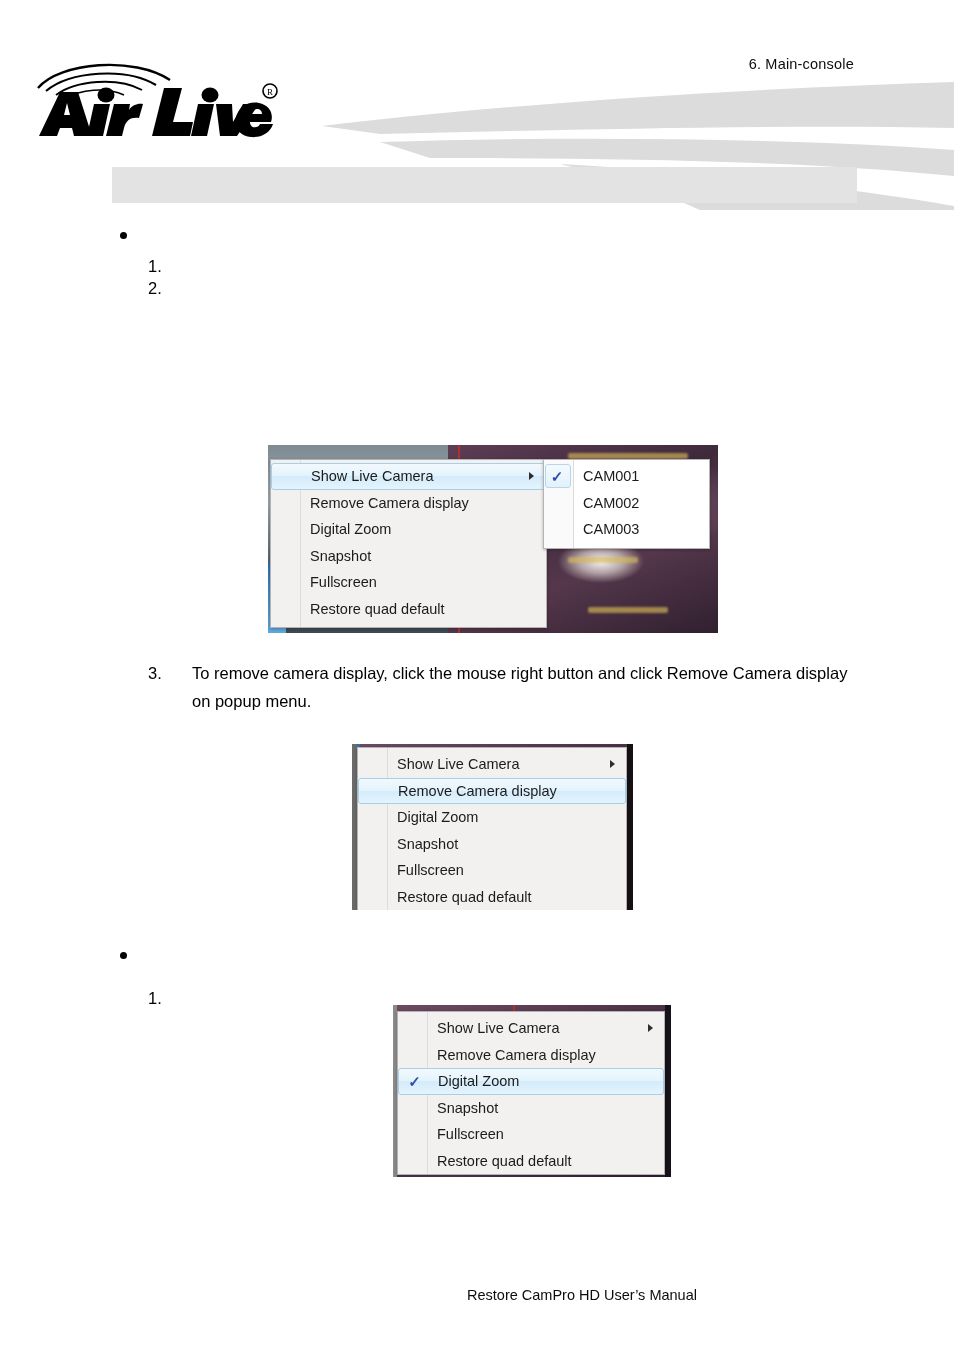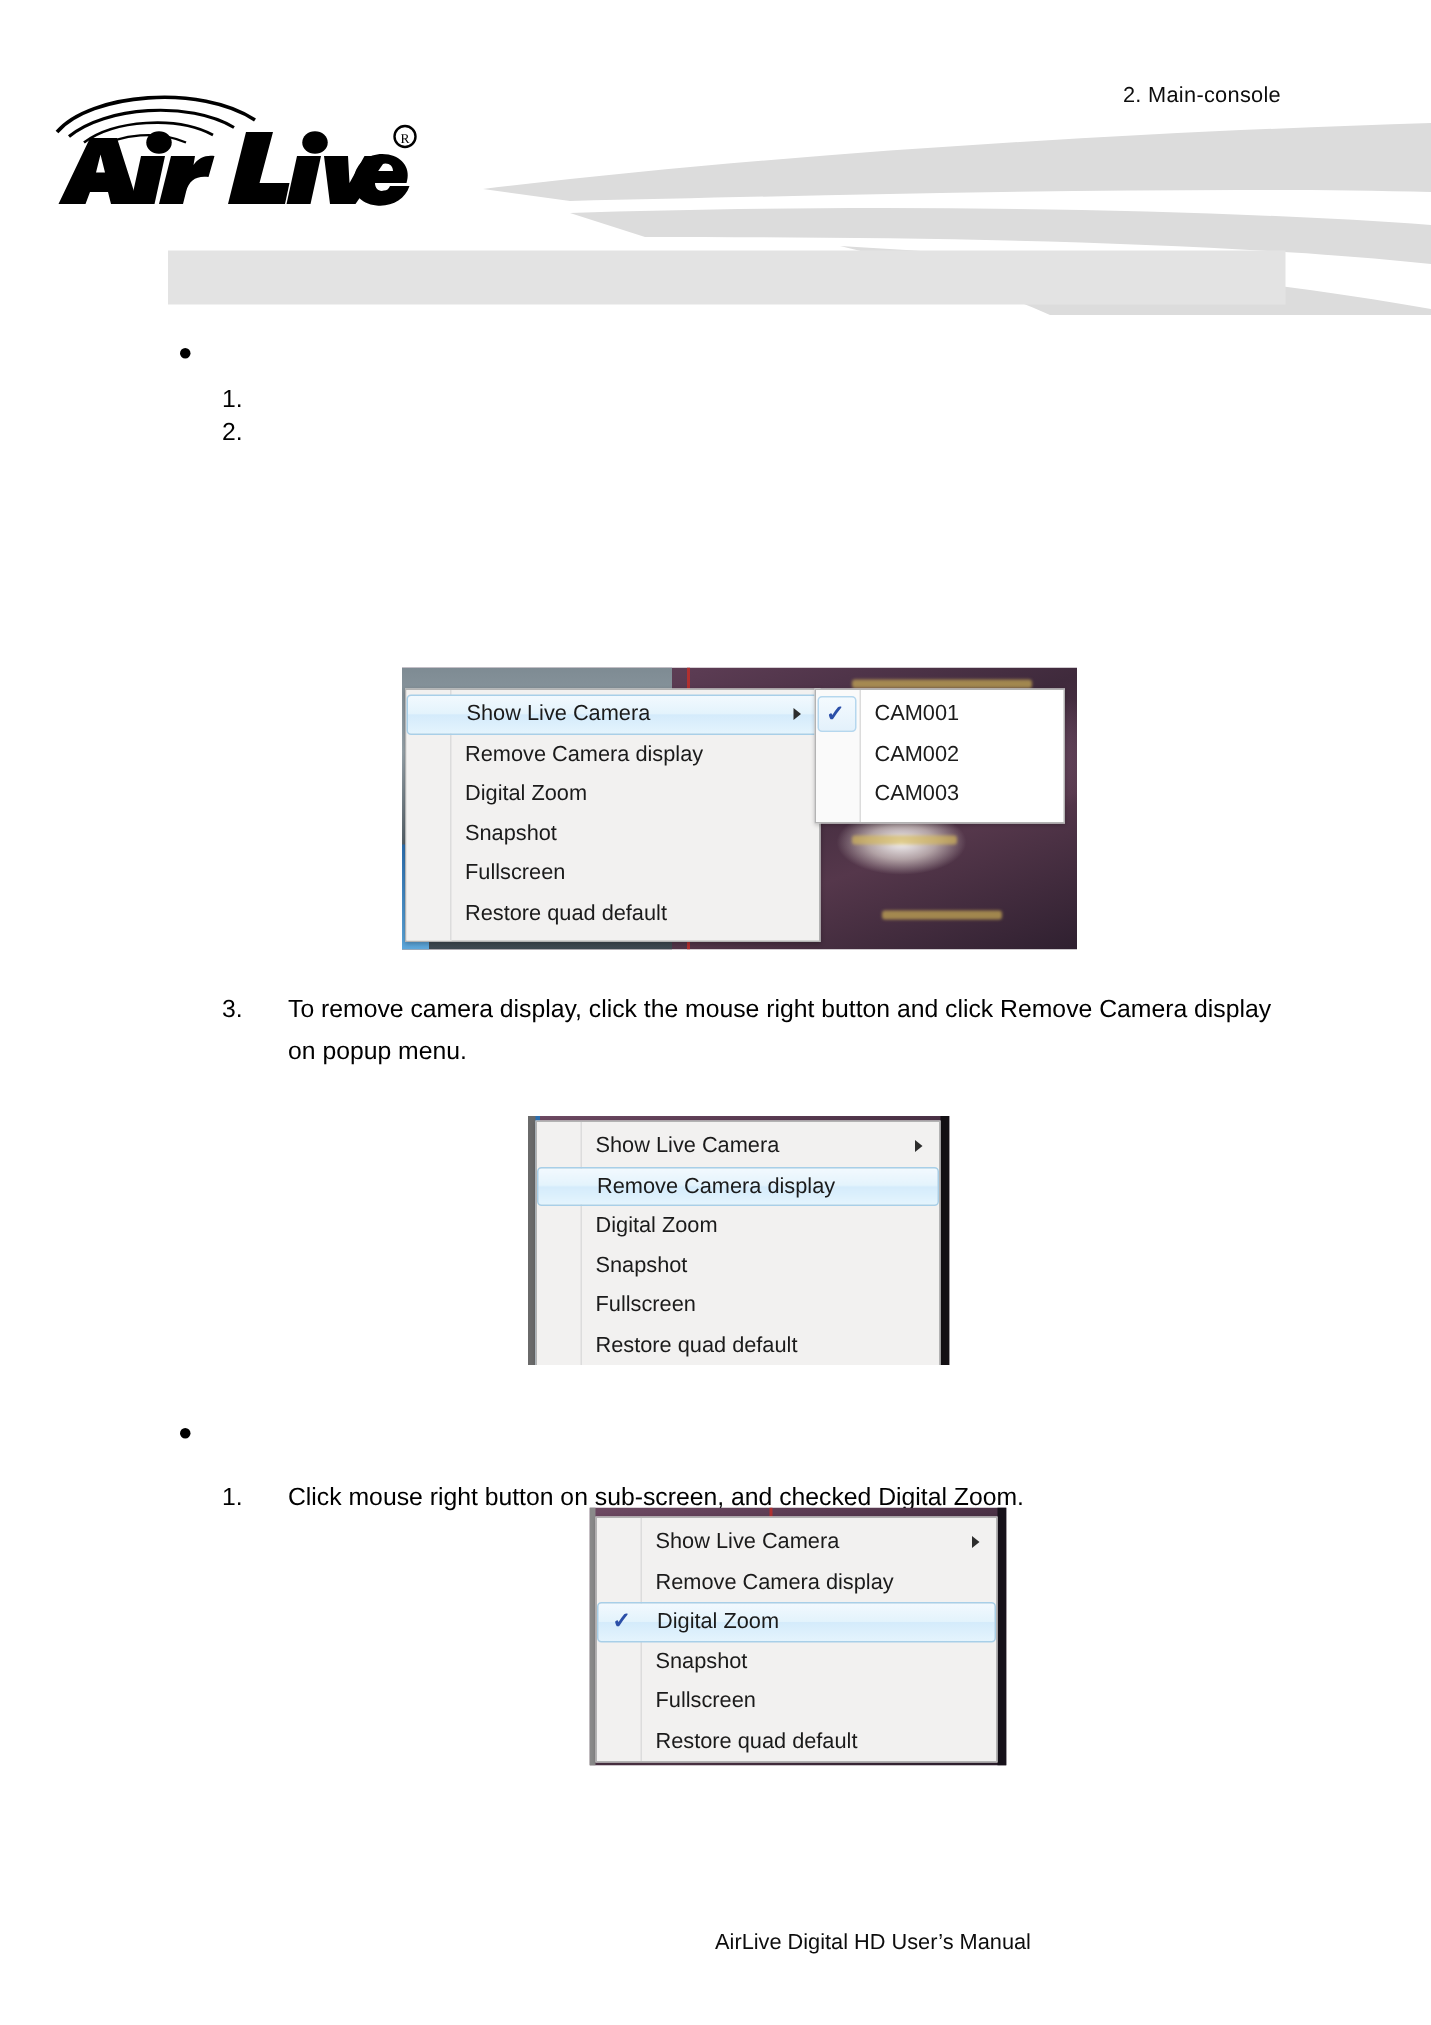--- a/index.html
+++ b/index.html
@@ -262,21 +262,21 @@
     margin-left: 210px;
     font-size: 14.5px;
     color: #0d0d0d;
   }
 </style>
 </head>
 <body>
 
 <div class="page-header">
 
-  <div class="header-chapter">2.  Main-console</div>
+  <div class="header-chapter">6.  Main-console</div>
 
   <svg class="swoosh-svg" viewBox="0 0 954 130" preserveAspectRatio="none">
     <path d="M322,46 C520,22 760,8 954,2 L954,48 C780,44 560,50 380,54 Z" fill="#dcdcdc"></path>
     <path d="M380,62 C560,56 790,58 954,70 L954,96 C800,80 600,78 430,78 Z" fill="#dcdcdc"></path>
     <path d="M560,84 C700,92 840,106 954,126 L954,130 L700,130 C660,112 610,96 560,84 Z" fill="#dcdcdc"></path>
   </svg>
 
   <div class="gray-band"></div>
 
   <svg class="logo" viewBox="0 0 250 82">
@@ -424,21 +424,20 @@
 </div>
 
 <div style="position:absolute; top:945px; left:0; width:954px;">
   <div class="bullet-row">
     <span class="bullet-dot"></span>
     <span class="bullet-text"></span>
   </div>
   <div class="gap-sm"></div>
   <div class="num-item">
     <span class="num">1.</span>
-    <span>Click mouse right button on sub-screen, and checked Digital Zoom.</span>
   </div>
 </div>
 
 <div class="figure" style="left:393px; top:1005px; width:278px; height:172px;">
   <div class="video-bg">
     <div class="vb-text-blur" style="left:195px; top:158px; width:70px; background:rgba(240,220,60,0.85);"></div>
     <div class="vb-seam" style="left:120px; top:0; height:8px;"></div>
   </div>
   <div style="position:absolute; left:0; top:0; bottom:0; width:4px; background:#8a8a8a;"></div>
   <div style="position:absolute; right:0; top:0; bottom:0; width:6px; background:#17121a;"></div>
@@ -464,14 +463,14 @@
         <span>Fullscreen</span>
       </div>
       <div class="ctx-item">
         <span>Restore quad default</span>
       </div>
     </div>
   </div>
 </div>
 
 <div class="footer">
-  <span class="footer-text">AirLive Digital HD User’s Manual</span>
+  <span class="footer-text">Restore CamPro HD User’s Manual</span>
 </div>
 
 </body></html>

